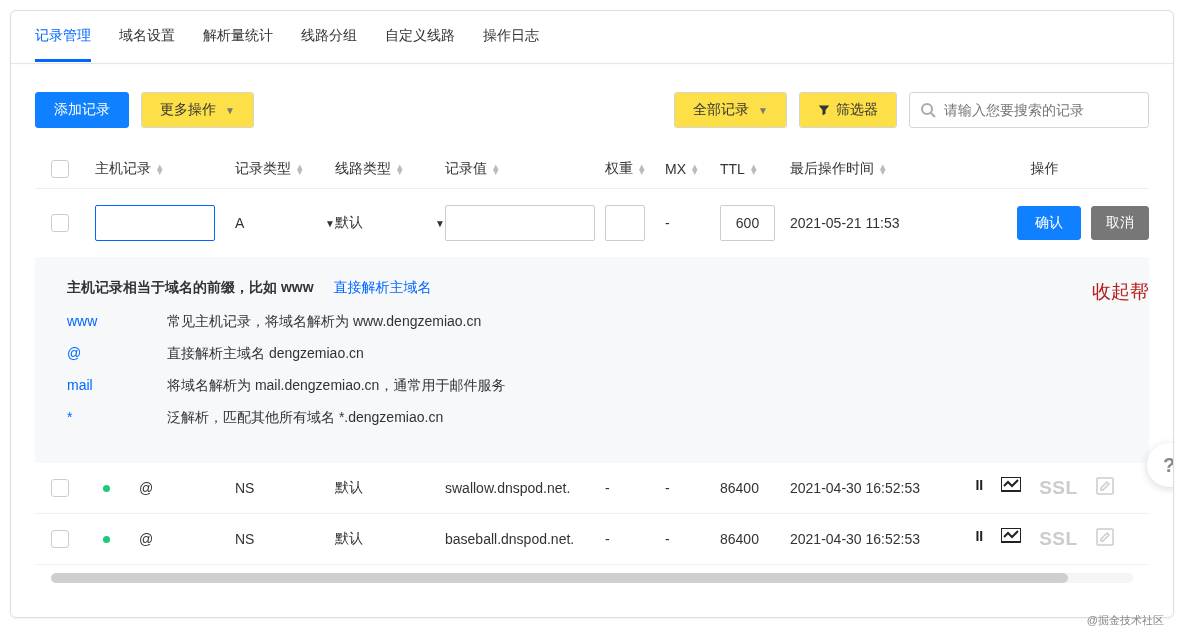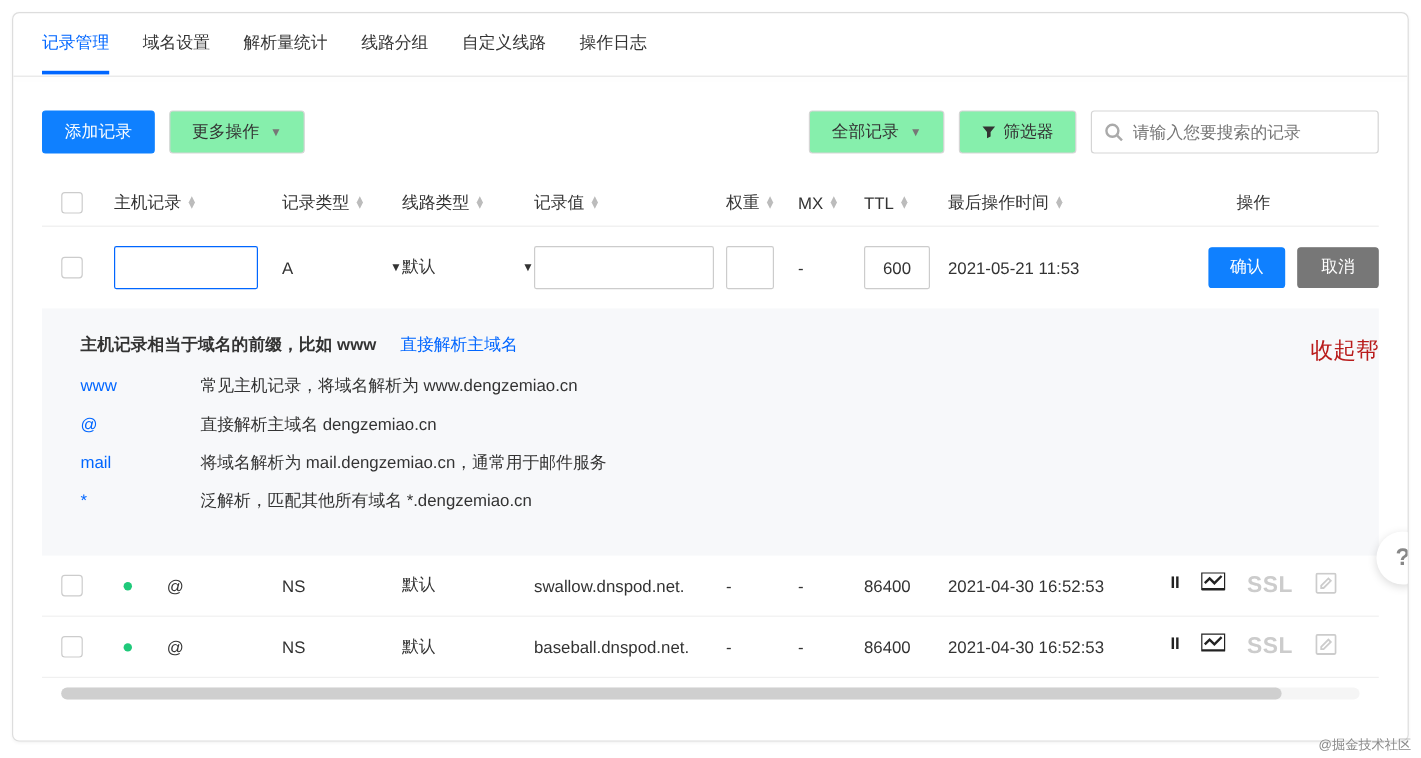--- a/index.html
+++ b/index.html
@@ -50,21 +50,21 @@
       margin-bottom: 22px;
     }
     .btn {
       display: inline-flex;
       align-items: center;
       justify-content: center;
       gap: 6px;
       padding: 0 18px;
       height: 36px;
       border: 1px solid #d5d5d5;
-      background: #86efac;
+      background: #fde047;
       border-radius: 3px;
       cursor: pointer;
       font-size: 14px;
       color: #333;
     }
     .btn-primary {
       background: #0f80ff;
       border-color: #0f80ff;
       color: #fff;
     }
@@ -74,21 +74,21 @@
       color: #fff;
       height: 34px;
       width: 64px;
       padding: 0;
     }
     .btn-cancel {
       background: #777;
       border-color: #777;
       color: #fff;
       height: 34px;
-      width: 68px;
+      width: 58px;
       padding: 0;
     }
     .spacer { flex: 1; }
     .caret { font-size: 10px; margin-left: 3px; color: #777; }
     .search-wrap {
       display: flex;
       align-items: center;
       border: 1px solid #d5d5d5;
       height: 36px;
       border-radius: 3px;
@@ -199,21 +199,21 @@
       box-shadow: 0 2px 8px rgba(0,0,0,0.15);
       display: flex;
       align-items: center;
       justify-content: center;
       font-size: 20px;
       font-weight: 600;
       color: #888;
     }
     .watermark {
       position: absolute;
-      right: 8px;
+      right: 20px;
       bottom: 4px;
       font-size: 11px;
       color: #888;
     }
     .scrollbar {
       height: 10px;
       background: #f5f5f5;
       border-radius: 5px;
       margin: 8px 16px 0;
       position: relative;

